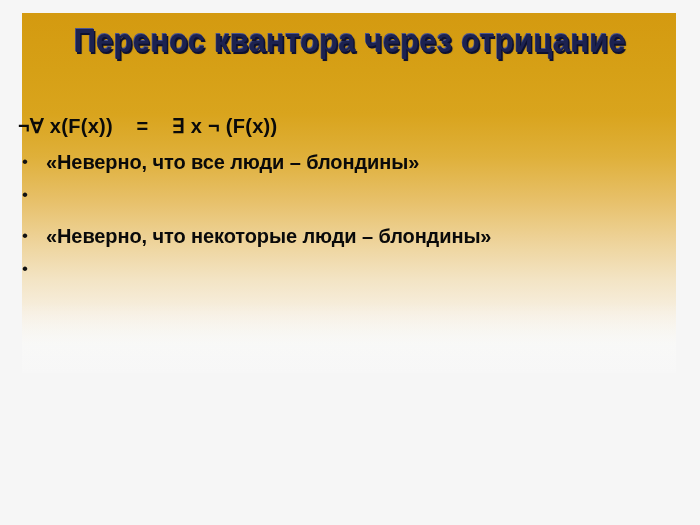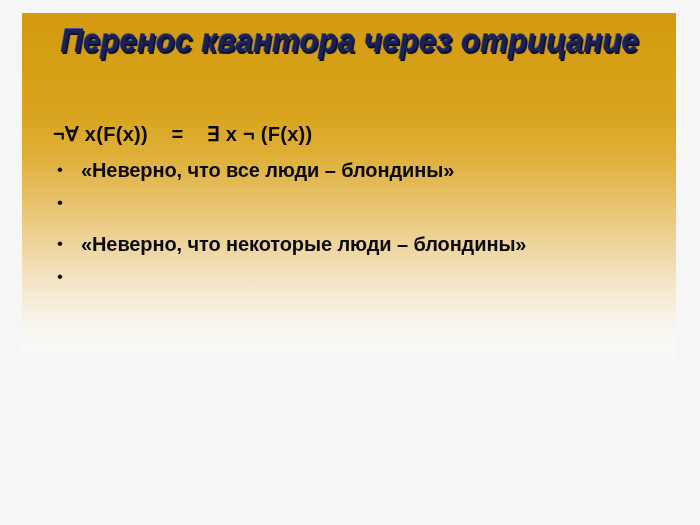--- a/index.html
+++ b/index.html
@@ -43,21 +43,20 @@
     pointer-events:none;
   }
 
   
   #title-block {
     position:absolute;
     left:0; top:24px;
     width:100%;
     text-align:center;
     z-index:3;
-    font-style:italic;
   }
   #title-text {
     display:inline-block;
     font-family:"Liberation Sans", sans-serif;
     font-weight:700;
     font-size:33px;
     line-height:1;
     letter-spacing:0.2px;
     color:#1c2250;
     transform:scaleX(0.94);
@@ -65,24 +64,23 @@
     text-shadow:
        1.5px 1.5px 0 #0d1030,
        2px 2px 1px rgba(0,0,0,0.35),
       -0.6px -0.6px 0 #4b5490;
     white-space:nowrap;
   }
 
   
   #body-block {
     position:absolute;
-    left:0; top:122px;
+    left:0; top:114px;
     width:654px;
     z-index:3;
-    margin-left:35px;
   }
 
   .line {
     display:flex;
     align-items:baseline;
     height:37px;
     color:#0a0a0a;
     font-family:"Liberation Sans", sans-serif;
   }
 

